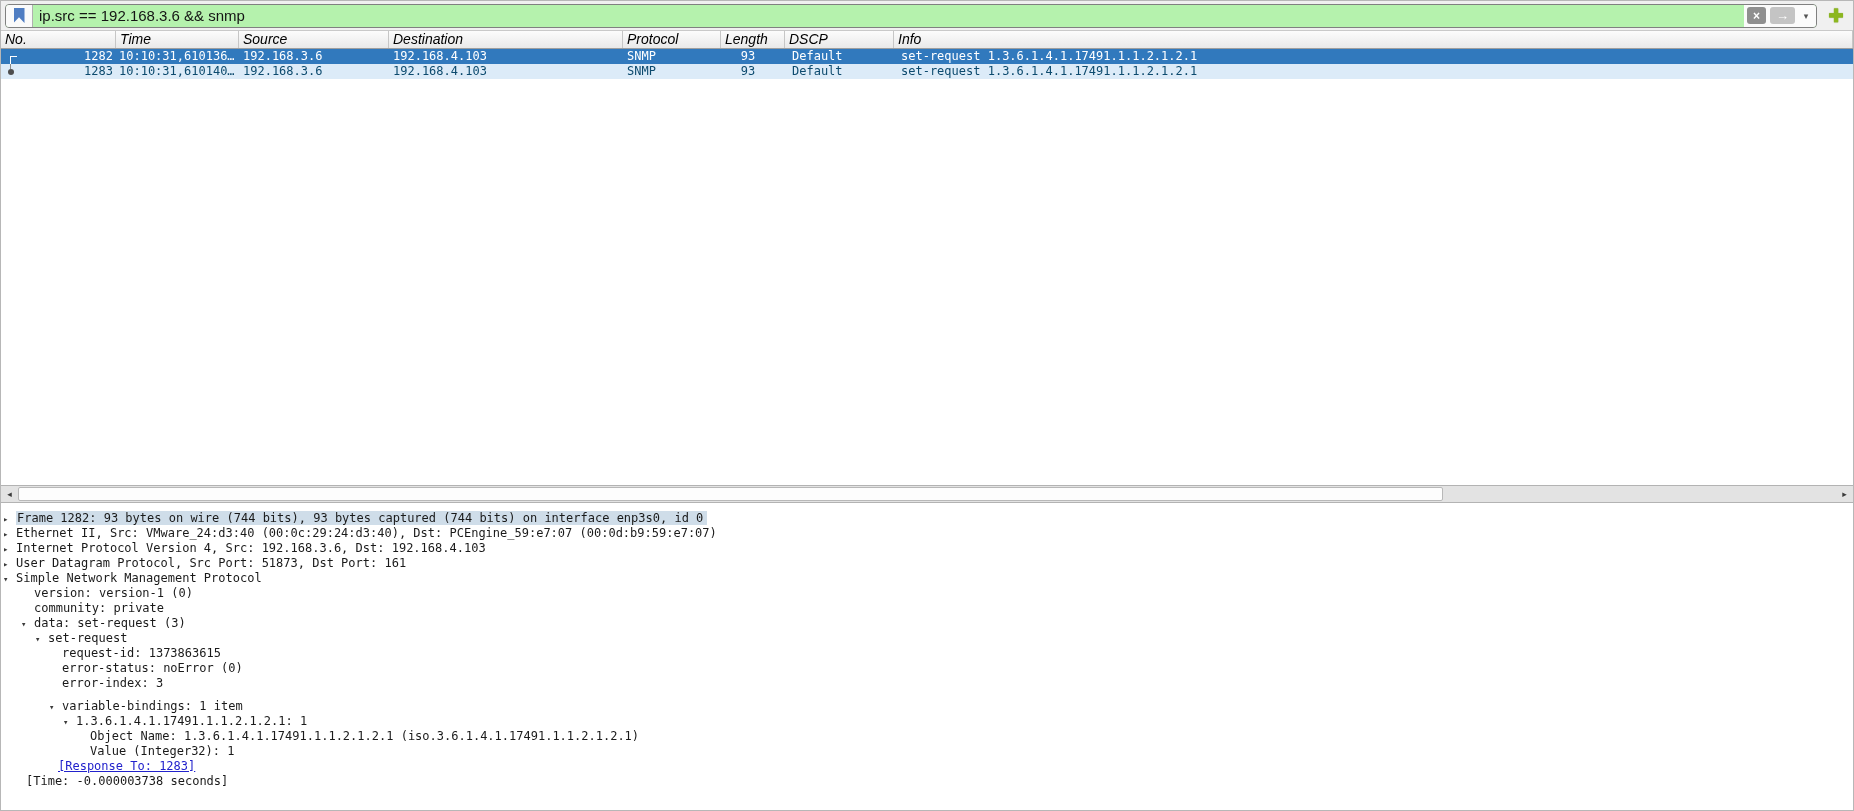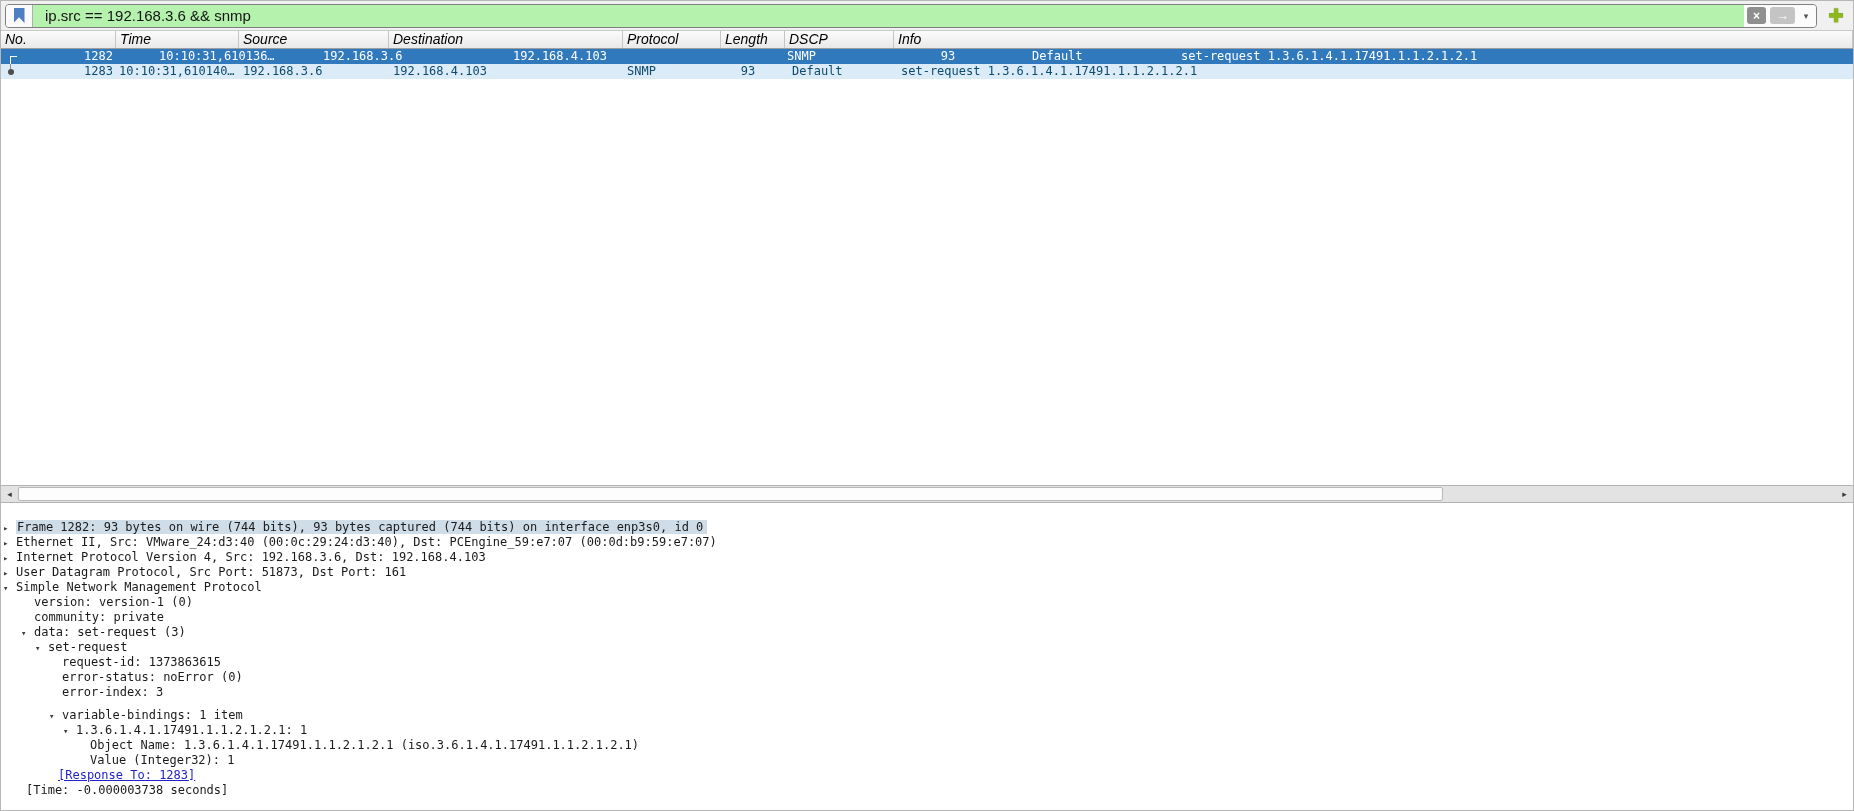--- a/index.html
+++ b/index.html
@@ -31,21 +31,21 @@
     border-right:1px solid #b0b0b0;
     display:flex; align-items:center; justify-content:center;
   }
   .bookmark-glyph {
     width:11px; height:15px; background:#4f7dc2;
     clip-path:polygon(0 0,100% 0,100% 100%,50% 62%,0 100%);
   }
   .filter-input {
     flex:1; border:none; outline:none; background:transparent;
     font-family:"Liberation Sans", sans-serif; font-size:15px; color:#141414;
-    padding:0 12px;
+    padding:0 6px;
   }
   .filter-controls {
     flex:0 0 70px; background:#fbfbfb;
     display:flex; align-items:center; justify-content:flex-end;
     gap:4px; padding:0 3px;
   }
   .clear-btn {
     width:19px; height:17px; background:#8f8f8f; border-radius:3px;
     color:#ffffff; font-size:12px; font-weight:bold;
     display:flex; align-items:center; justify-content:center; cursor:default;
@@ -78,21 +78,21 @@
     height:15px; flex:0 0 15px;
     font-family:"DejaVu Sans Mono", monospace; font-size:12px; line-height:15px;
     position:relative; white-space:nowrap; cursor:default;
   }
   .packet-row .cell { overflow:hidden; padding-left:4px; }
   .packet-row .c-no  { text-align:right; padding-right:3px; }
   .packet-row .c-time{ padding-left:3px; }
   .packet-row .c-len { text-align:center; padding-right:14px; }
   .packet-row .c-dscp{ padding-left:7px; }
   .packet-row .c-info{ padding-left:7px; }
-  .row-selected { background:#3179bd; color:#ffffff;gap:40px; }
+  .row-selected { background:#3179bd; color:#ffffff; }
   .row-snmp { background:#dcebf8; color:#0c4a6e; }
   .mk { position:absolute; }
   .mk-first { left:9px; top:7px; bottom:0; width:7px; border-left:1px solid #ffffff; border-top:1px solid #ffffff; }
   .mk-dot { left:7px; top:5px; width:6px; height:6px; border-radius:50%; background:#4d4d4d; }
   .mk-line2 { left:9px; top:0; height:5px; width:1px; background:#8a8a8a; }
   .pl-filler { flex:1 1 auto; background:#ffffff; }
 
   
   .hscroll {
     height:18px; flex:0 0 18px; background:#e3e3e3;
@@ -101,21 +101,21 @@
   }
   .sb-btn { width:17px; text-align:center; font-size:9px; color:#3a3a3a; line-height:16px; cursor:default; }
   .sb-thumb {
     position:absolute; left:17px; width:1425px; top:1px; bottom:1px;
     background:#fdfdfd; border:1px solid #b8b8b8; border-radius:2px; cursor:default;
   }
 
   
   .details-pane {
     flex:0 0 307px; background:#ffffff; overflow:hidden;
-    padding-top:17px;
+    padding-top:8px;
     font-family:"DejaVu Sans Mono", monospace; font-size:12px; color:#1a1a1a;
   }
   .trow { height:15px; line-height:15px; white-space:pre; cursor:default; }
   .exp { display:inline-block; width:13px; font-size:9px; color:#3c3c3c; cursor:default; }
   .l0  { padding-left:2px; }
   .l1  { padding-left:33px; }
   .l1b { padding-left:25px; }
   .l1x { padding-left:20px; }
   .l2x { padding-left:34px; }
   .l3  { padding-left:61px; }

